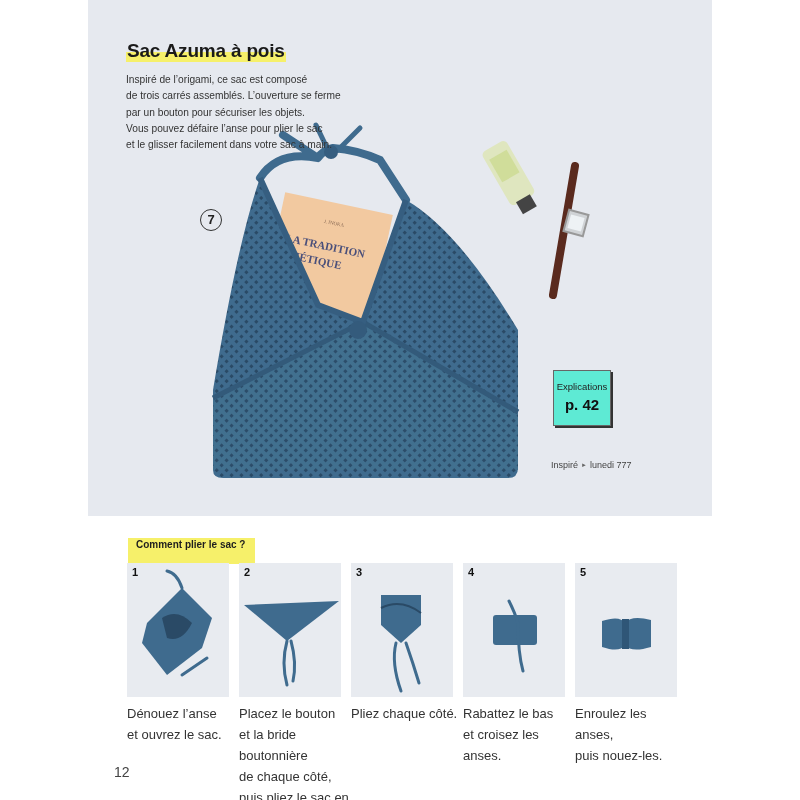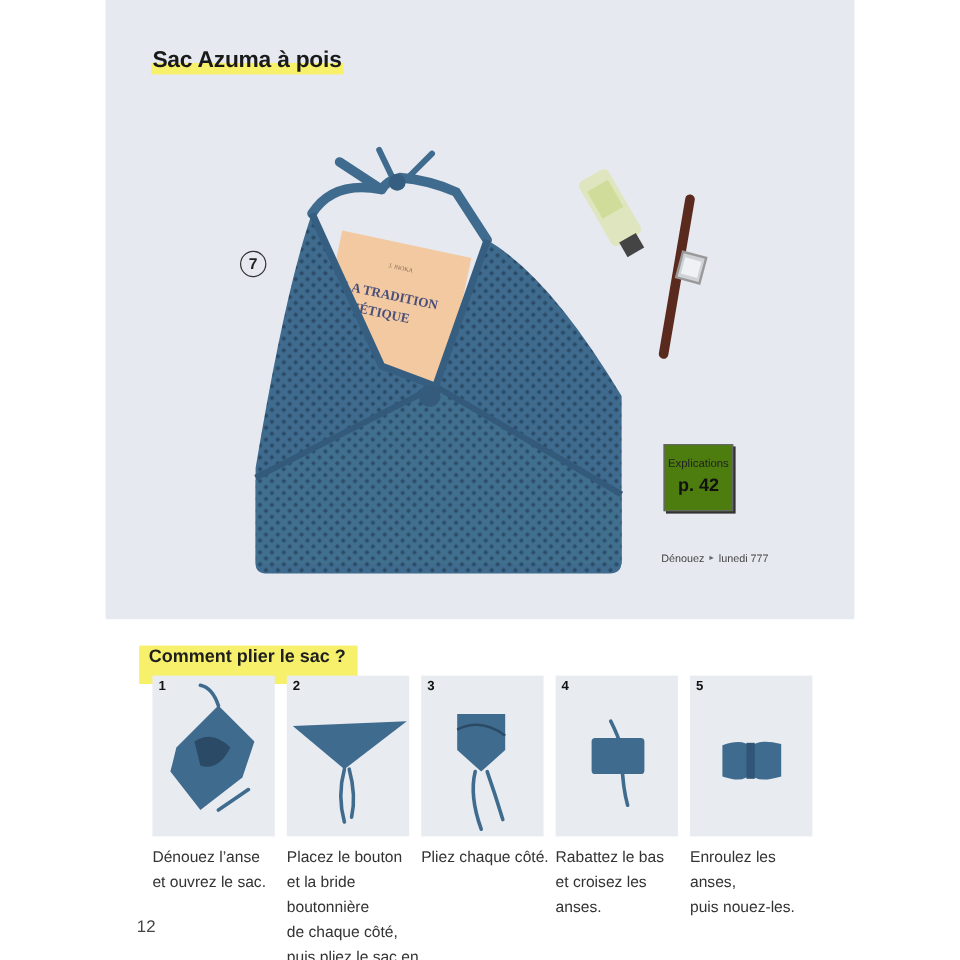--- a/index.html
+++ b/index.html
@@ -4,30 +4,30 @@
 <style>
   html, body { margin:0; padding:0; }
   body { width:800px; height:800px; background:#ffffff; position:relative; overflow:hidden;
          font-family:"Liberation Sans", "DejaVu Sans", sans-serif; color:#2a2a2a; }
   .hero { position:absolute; left:88px; top:0; width:624px; height:516px; background:#e6e9ef; overflow:hidden; }
   .title { position:absolute; left:38px; top:40px; font-size:19px; font-weight:bold; color:#1a1a1a;
            background:linear-gradient(to top, #f6f06a 0 45%, transparent 45%); padding:0 1px; letter-spacing:-0.2px; }
   .intro { position:absolute; left:38px; top:72px; font-size:10.2px; line-height:16.3px; color:#333; white-space:pre-line; width:240px; }
   .num-badge { position:absolute; left:112px; top:209px; width:20px; height:20px; border:1.2px solid #333; border-radius:50%;
                font-size:13px; font-weight:bold; text-align:center; line-height:20px; color:#222; background:transparent; }
-  .explic { position:absolute; left:465px; top:370px; width:56px; height:54px; background:#4d7c0f; border:1px solid #666;
+  .explic { position:absolute; left:465px; top:370px; width:56px; height:54px; background:#5eead4; border:1px solid #666;
             box-shadow:2px 2px 0 #333; text-align:center; }
   .explic .l1 { font-size:9.5px; margin-top:10px; color:#222; }
   .explic .l2 { font-size:15px; font-weight:bold; margin-top:4px; color:#111; }
   .credit { position:absolute; left:463px; top:460px; font-size:9px; color:#444; }
   .credit .arr { font-size:6px; color:#666; padding:0 3px; vertical-align:1px; }
 
   svg.photo { position:absolute; left:0; top:0; }
 
-  .how { position:absolute; left:116px; top:538px; font-size:15px; font-weight:bold; color:#1e1e1e;
+  .how { position:absolute; left:128px; top:538px; font-size:10px; font-weight:bold; color:#1e1e1e;
          background:#f6f06a; padding:1px 10px 14px 8px; }
   .steps { position:absolute; left:127px; top:563px; display:flex; gap:10px; }
   .step { width:102px; }
   .step .panel { width:102px; height:134px; background:#e8ebf0; position:relative; overflow:hidden; }
   .step .n { position:absolute; left:5px; top:3px; font-size:11px; font-weight:bold; color:#111; }
   .step .cap { font-size:13px; line-height:21px; color:#333; margin-top:6px; white-space:pre-line; width:112px; }
   .step svg { position:absolute; left:0; top:0; }
   .page-num { position:absolute; left:114px; top:764px; font-size:14px; color:#444; }
 </style>
 </head>
@@ -70,27 +70,32 @@
     </g>
 
     <g>
       <path d="M487 166 L465 295" stroke="#5a2a1e" stroke-width="8" stroke-linecap="round"></path>
       <rect x="478" y="212" width="20" height="22" fill="#d0d3d6" stroke="#999" stroke-width="2" transform="rotate(15 488 223)"></rect>
       <rect x="481" y="216" width="14" height="14" fill="#eef2f5" transform="rotate(15 488 223)"></rect>
     </g>
   </svg>
 
   <div class="title">Sac Azuma à pois</div>
+  <div class="intro">Inspiré de l’origami, ce sac est composé
+de trois carrés assemblés. L’ouverture se ferme
+par un bouton pour sécuriser les objets.
+Vous pouvez défaire l’anse pour plier le sac
+et le glisser facilement dans votre sac à main.</div>
   <div class="num-badge">7</div>
   <div class="explic">
     <div class="l1">Explications</div>
     <div class="l2">p. 42</div>
   </div>
   <div class="credit">
-    <span>Dénouez</span><span class="arr">►</span><span>lunedi 777</span>
+    <span>Inspiré</span><span class="arr">►</span><span>lunedi 777</span>
   </div>
 </div>
 
 <div class="how">Comment plier le sac ?</div>
 
 <div class="steps">
   <div class="step">
     <div class="panel">
       <svg width="102" height="134">
         <path d="M20 60 L55 25 L85 55 L75 85 L40 112 L15 80 Z" fill="#3f6b8e"></path>

